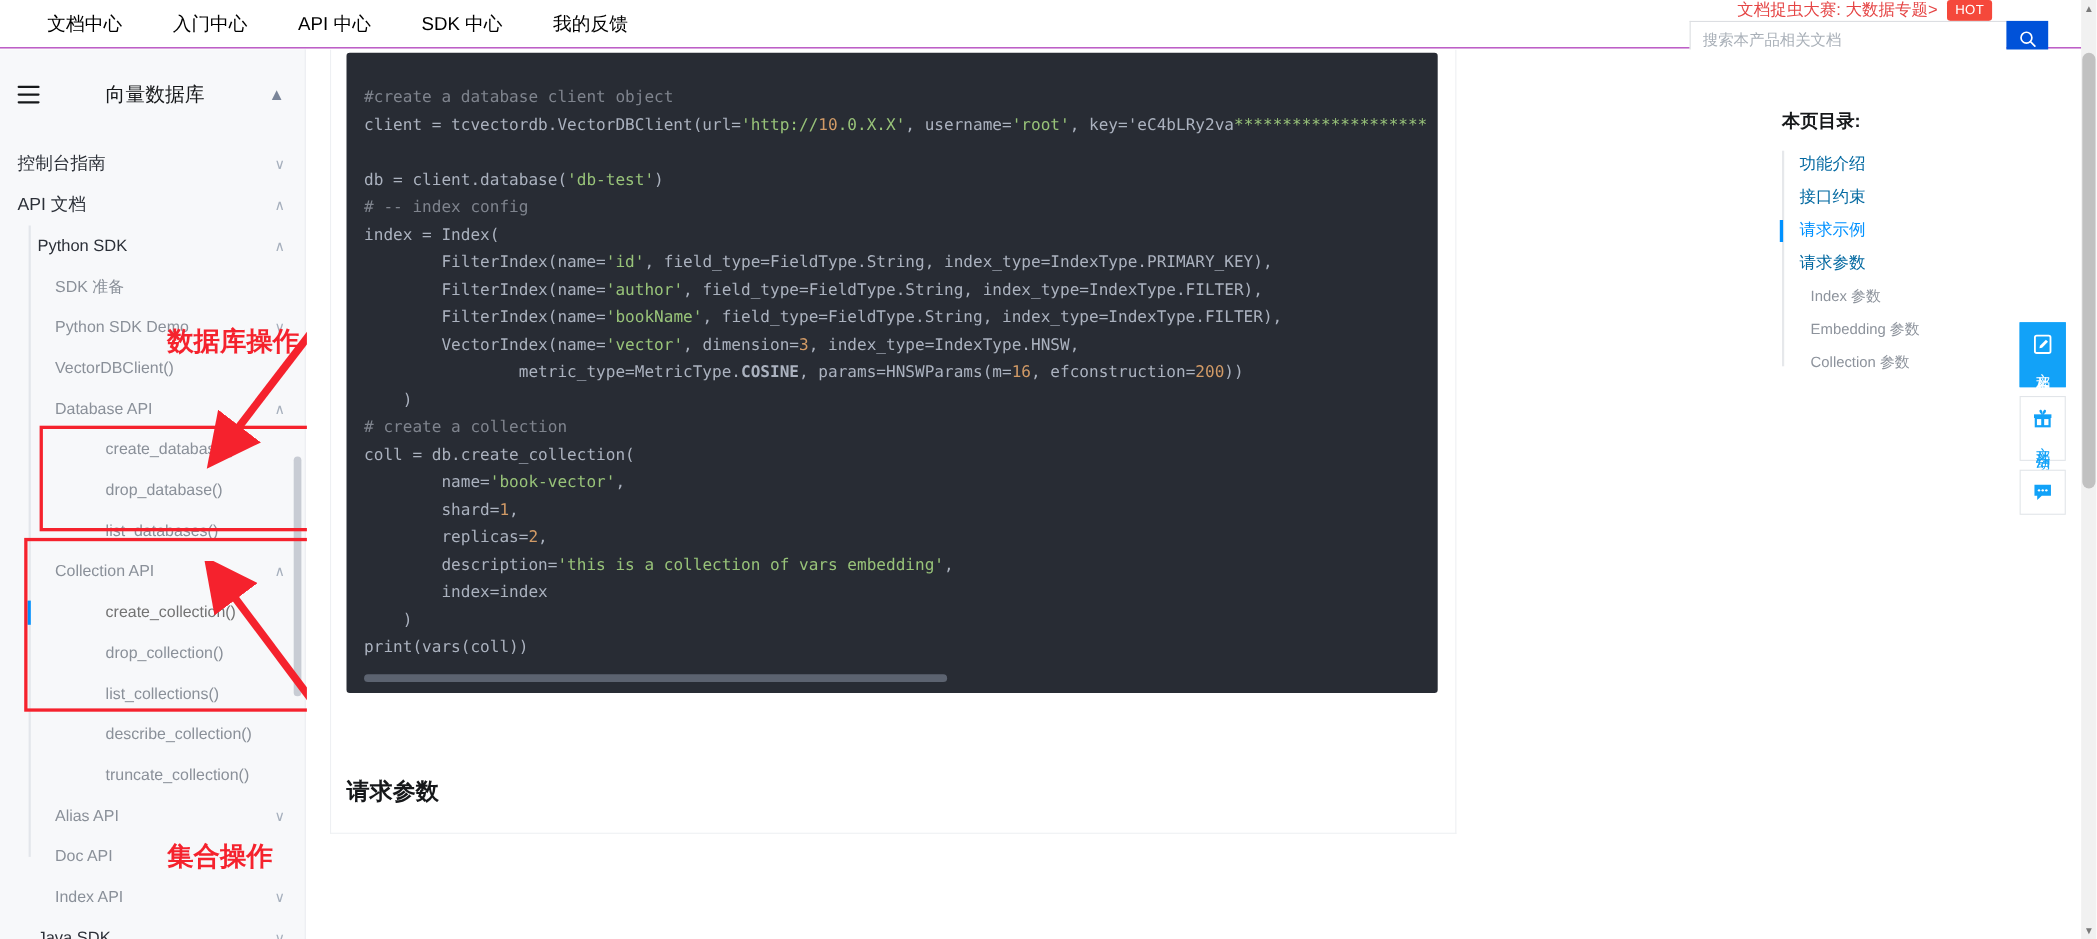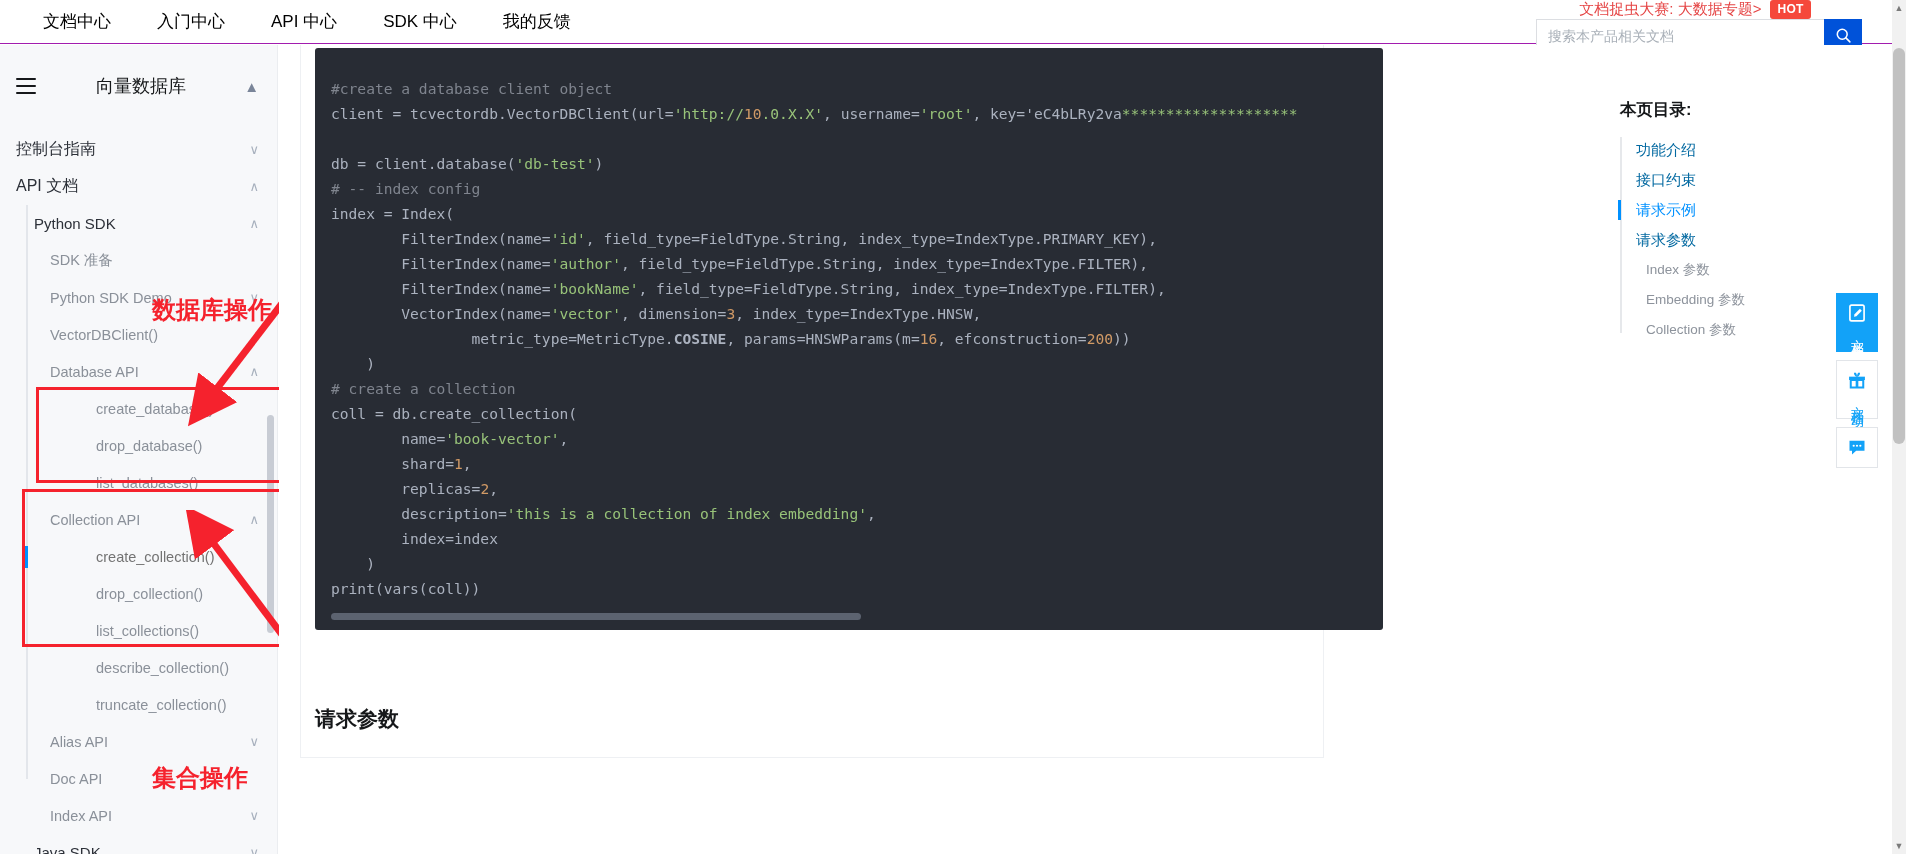--- a/index.html
+++ b/index.html
@@ -26,21 +26,21 @@
   .nav-right {
     margin-left: auto; display: flex; align-items: center; height: 100%; flex-direction: column;
   }
   .promo {
     display: flex; align-items: center; white-space: nowrap;
     margin-right: 38px; cursor: pointer;
   }
   .promo-text { color: #e54545; font-size: 15px; }
   .promo-badge {
     margin-left: 9px; background: #f5483b; color: #fff;
-    font-size: 12px; font-weight: bold; border-radius: 3px;
+    font-size: 12px; font-weight: normal; border-radius: 3px;
     padding: 2px 7px 3px; letter-spacing: .3px;
   }
   .searchwrap { display: flex; align-items: center; margin-right: 30px; }
   .search-input {
     width: 288px; height: 33px;
     border: 1px solid #dcdee2; border-right: none;
     padding: 0 11px; font-size: 14px; color: #333;
     font-family: "Liberation Sans", sans-serif; outline: none;
   }
   .search-input::placeholder { color: #a9b0b8; }
@@ -122,21 +122,21 @@
     position: absolute; top: 45px; left: 279px;
     width: 1321px; height: 809px; background: #fff; overflow: hidden;
   }
   .content-card {
     position: absolute; left: 21px; top: 0;
     width: 1024px; height: 713px;
     background: #fff; border: 1px solid #eef0f3; border-top: none;
   }
   .codeblock {
     position: absolute; left: 14px; top: 3px;
-    width: 1068px; height: 582px;
+    width: 992px; height: 582px;
     background: #282c34; border-radius: 3px;
     overflow: hidden;
   }
   pre.code {
     font-family: "DejaVu Sans Mono", monospace;
     font-size: 14.6px; line-height: 25px;
     color: #abb2bf; padding: 28px 0 0 16px;
     white-space: pre;
   }
   .c-comment { color: #7f848e; }
@@ -362,21 +362,21 @@
         FilterIndex(name=<span class="c-str">'author'</span>, field_type=FieldType.String, index_type=IndexType.FILTER),
         FilterIndex(name=<span class="c-str">'bookName'</span>, field_type=FieldType.String, index_type=IndexType.FILTER),
         VectorIndex(name=<span class="c-str">'vector'</span>, dimension=<span class="c-num">3</span>, index_type=IndexType.HNSW,
                 metric_type=MetricType.<span class="c-bold">COSINE</span>, params=HNSWParams(m=<span class="c-num">16</span>, efconstruction=<span class="c-num">200</span>))
     )
 <span class="c-comment"># create a collection</span>
 coll = db.create_collection(
         name=<span class="c-str">'book-vector'</span>,
         shard=<span class="c-num">1</span>,
         replicas=<span class="c-num">2</span>,
-        description=<span class="c-str">'this is a collection of index embedding'</span>,
+        description=<span class="c-str">'this is a collection of vars embedding'</span>,
         index=index
     )
 print(vars(coll))</pre>
       <div class="code-hscroll"></div>
     </div>
     <div class="sec-title">请求参数</div>
   </div>
 </div>
 
 <div class="toc">

